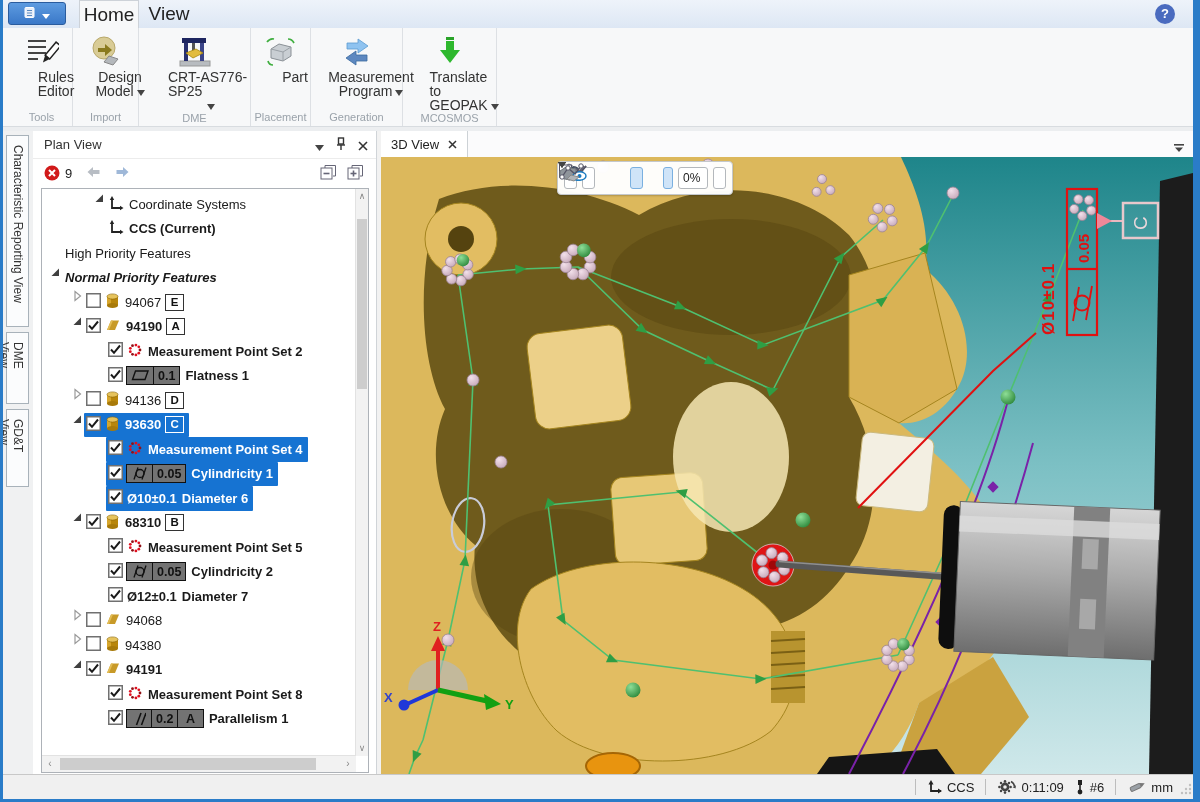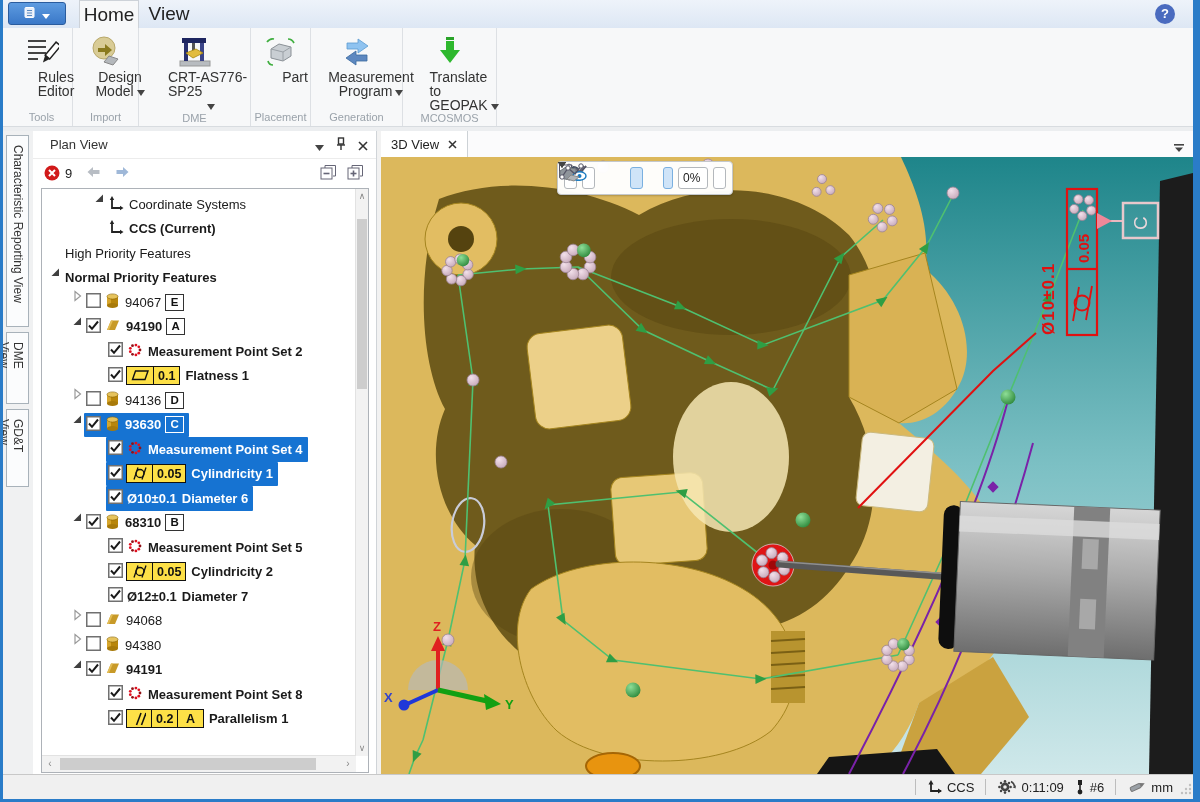--- a/index.html
+++ b/index.html
@@ -24,40 +24,40 @@
   .ricon{height:38px;display:flex;align-items:center;}
   .rl1,.rl2{font-size:14px;color:#333;line-height:14px;display:flex;align-items:center;gap:3px;justify-content:flex-end;margin-left:29px;}
   .rgname{margin-top:auto;margin-bottom:3px;font-size:11px;color:#9aa2aa;}
   .ribbon-strip{position:absolute;left:0;top:127px;width:100%;height:4px;background:#eceef0;}
   
   .sidestrip{position:absolute;left:0;top:131px;width:30px;height:643px;background:#f0f1f2;}
   .vtab{width:23px;margin-left:3px;background:#fbfcfd;border:1px solid #a8b2ba;box-sizing:border-box;
     writing-mode:vertical-rl;font-size:12px;color:#333;padding:9px 3px;margin-bottom:5px;}
   .panel{position:absolute;left:30px;top:131px;width:344px;height:643px;background:#fff;border-right:1px solid #d0d4d8;box-sizing:border-box;}
   .phead{position:relative;height:27px;border-bottom:1px solid #ececec;}
-  .ptitle{position:absolute;left:11px;top:6px;font-size:13px;color:#333;margin-left:6px;}
+  .ptitle{position:absolute;left:11px;top:6px;font-size:13px;color:#333;}
   .phicons{position:absolute;right:8px;top:6px;display:flex;gap:12px;align-items:center;}
   .ptool{position:relative;height:30px;}
   .ptool .lft{position:absolute;left:11px;top:6px;display:flex;gap:14px;align-items:center;font-size:13px;color:#222;}
   .ptool .rgt{position:absolute;right:12px;top:5px;display:flex;gap:10px;}
   .treebox{position:absolute;left:8px;top:57px;width:328px;height:585px;border:1px solid #adb2b8;box-sizing:border-box;overflow:hidden;background:#fff;}
   .trows{position:absolute;left:0;top:3px;right:12px;}
   .trow{height:24.5px;display:flex;white-space:nowrap;font-size:13px;color:#1a1a1a;}
   .trow .exp{width:14px;flex:0 0 14px;display:flex;justify-content:center;}
   .selwrap{display:inline-flex;align-items:center;gap:4px;padding:1px 5px 1px 2px;border-radius:1px;}
   .selwrap.selected{background:#1673d2;color:#fff;}
   .tlabel{padding-left:1px;}
   .bold .tlabel,.bold .tprefix{font-weight:bold;}
   .tprefix{font-size:13px;}
   .badge{display:inline-block;min-width:13px;height:15px;line-height:15px;padding:0 2px;border:1.6px solid #333;
     background:#fff;color:#111;font-size:11.5px;font-weight:bold;text-align:center;}
   .selected .badge{background:transparent;border-color:#fff;color:#fff;}
   .fframe{display:inline-flex;}
   .fcell{display:inline-flex;align-items:center;justify-content:center;height:17px;min-width:17px;padding:0 4px;
-    background:#fde047;border:1.5px solid #111;color:#111;font-size:12.5px;font-weight:bold;margin-left:-1.5px;}
+    background:#737373;border:1.5px solid #111;color:#111;font-size:12.5px;font-weight:bold;margin-left:-1.5px;}
   .vsb{position:absolute;right:0;top:0;width:12px;bottom:16px;background:#f2f2f2;border-left:1px solid #e2e2e2;}
   .vsb .thumb{position:absolute;left:1px;right:1px;top:30px;height:170px;background:#cdcdcd;}
   .vsb .arr{position:absolute;left:0;width:100%;height:15px;color:#888;font-size:9px;text-align:center;line-height:15px;}
   .hsb{position:absolute;left:0;right:12px;bottom:0;height:16px;background:#f2f2f2;border-top:1px solid #e2e2e2;}
   .hsb .thumb{position:absolute;left:18px;right:40px;top:2px;bottom:2px;background:#cdcdcd;}
   .hsb .arr{position:absolute;top:0;width:16px;height:16px;color:#888;font-size:10px;text-align:center;line-height:16px;}
   
   .p3d{position:absolute;left:378px;top:131px;width:812px;height:643px;background:#f4f5f6;}
   .p3dhead{position:relative;height:26px;background:#fbfbfc;border-bottom:1px solid #cdd2d6;}
   .tab3d{position:absolute;left:0;top:0;height:26px;padding:0 10px;background:#fff;border-right:1px solid #cdd2d6;
@@ -314,21 +314,21 @@
                 </svg></span>
               <span class="tlabel">CCS (Current)</span>
             </span>
           </div>
           <div class="trow" style="padding-left: 6px;">
             <span class="exp"></span>
             <span class="selwrap">
               <span class="tlabel">High Priority Features</span>
             </span>
           </div>
-          <div class="trow bold" style="padding-left: 6px;">
+          <div class="trow bold" style="padding-left: 6px; font-style: italic;">
             <span class="exp">
               <svg width="12" height="12">
                 <polygon points="10,2.5 10,10 2.5,10" fill="#404040"></polygon>
               </svg>
             </span>
             <span class="selwrap">
               <span class="tlabel">Normal Priority Features</span>
             </span>
           </div>
           <div class="trow" style="padding-left: 28px;">

